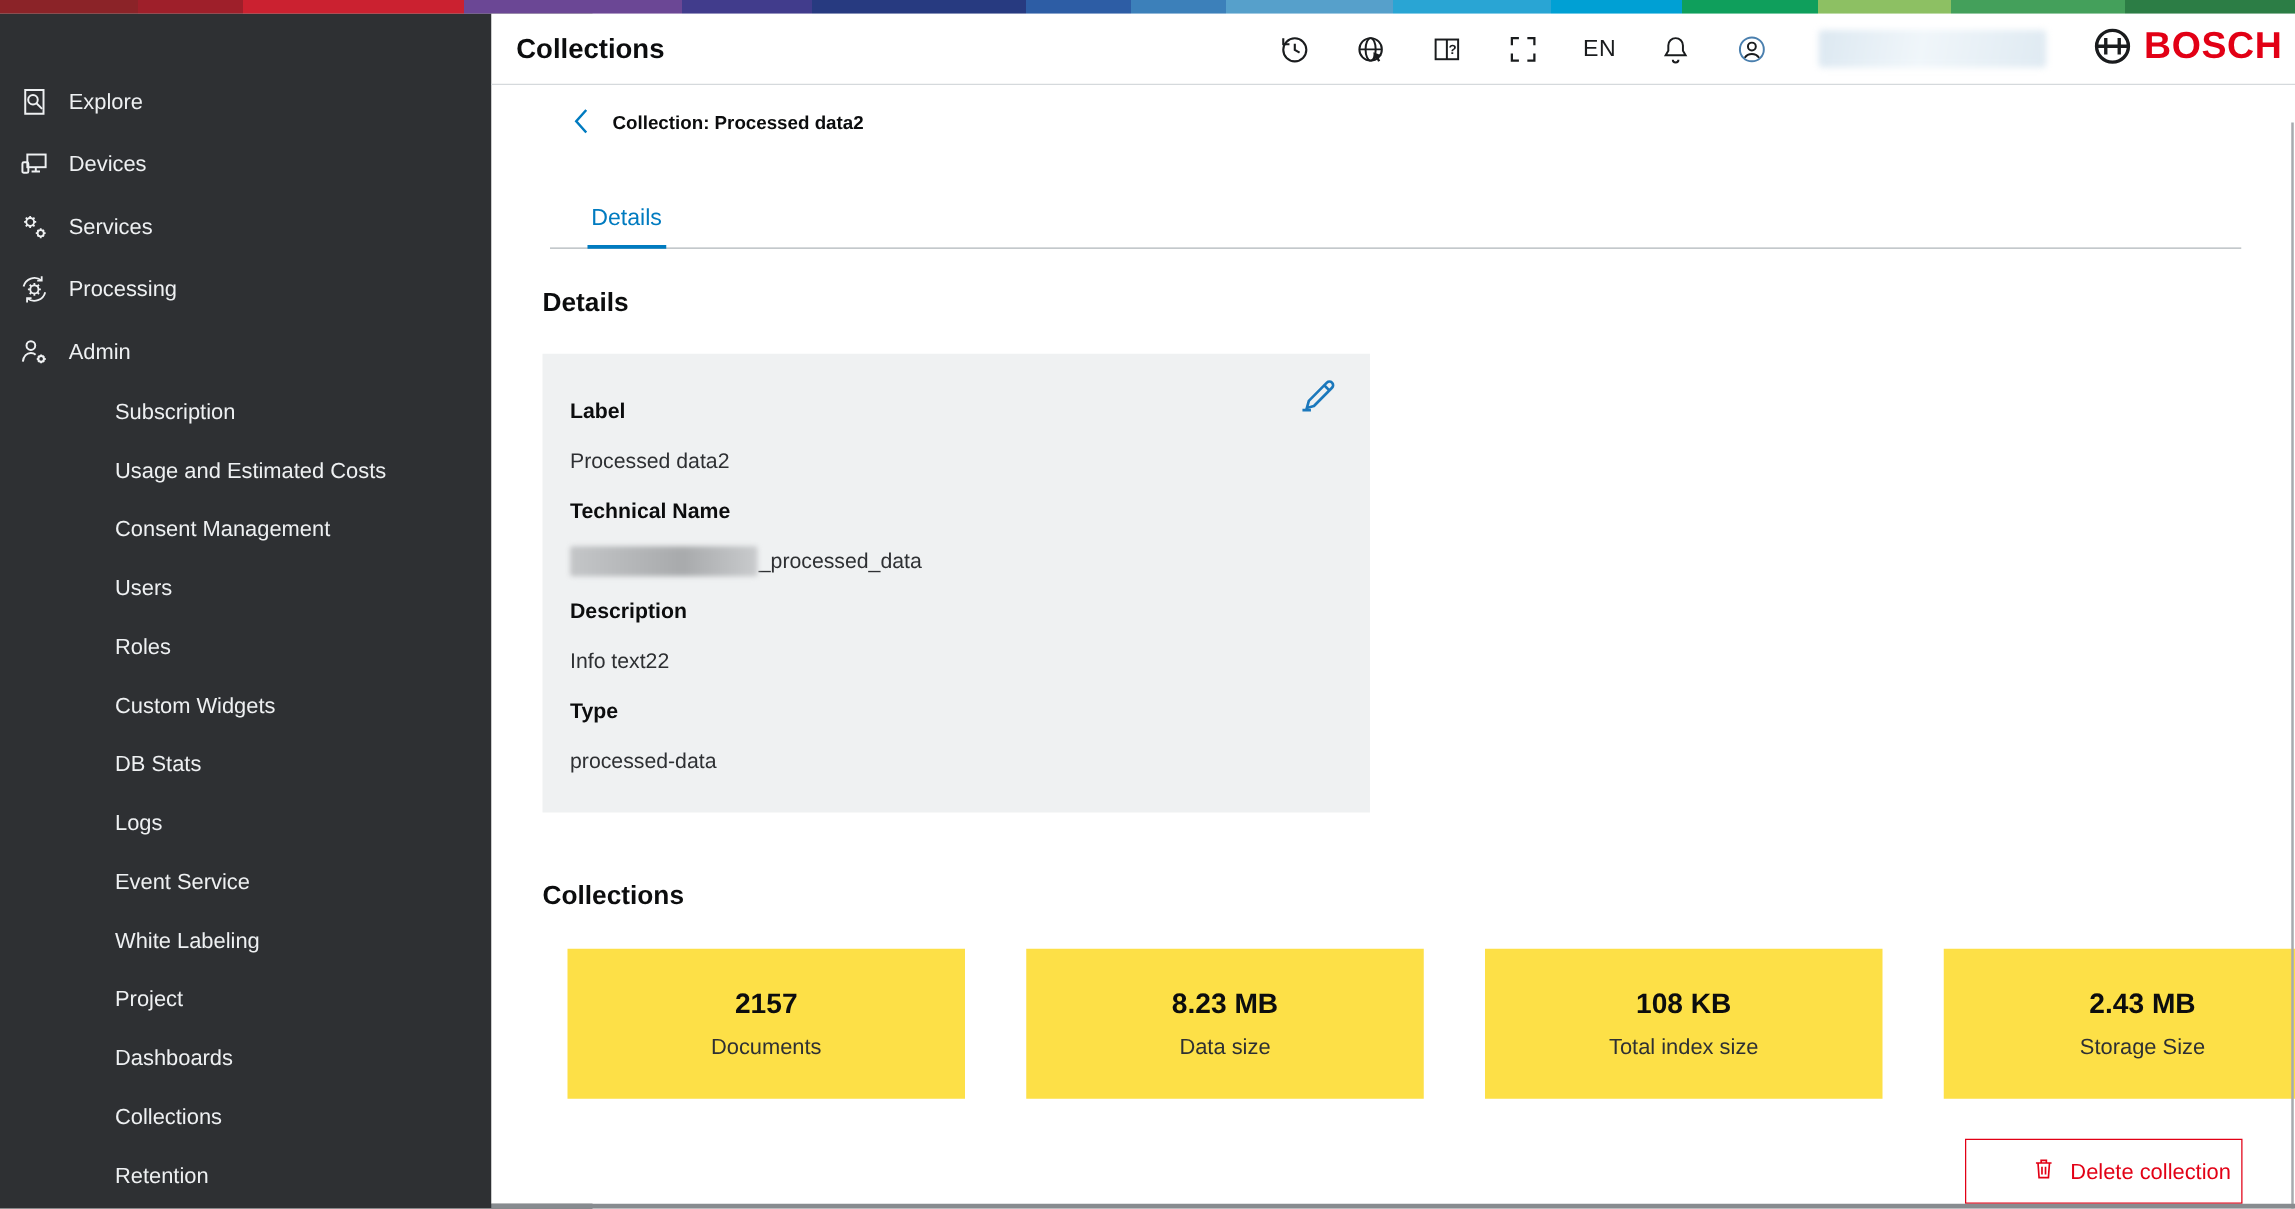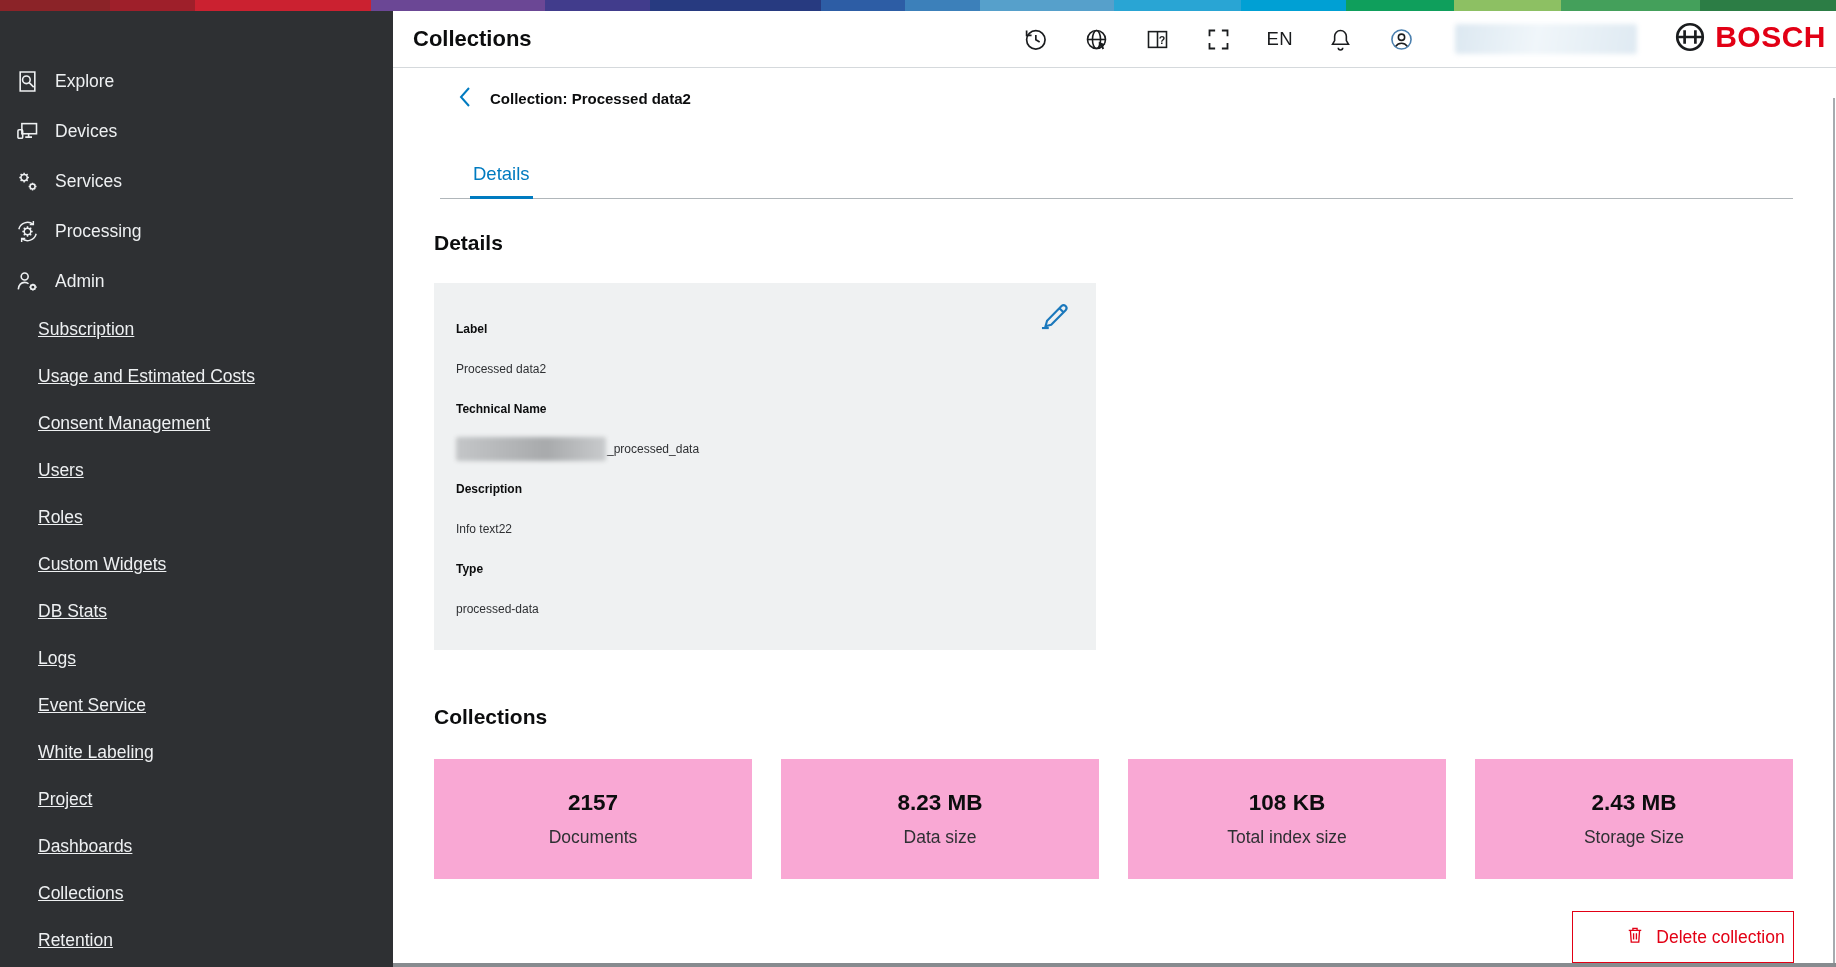--- a/index.html
+++ b/index.html
@@ -16,21 +16,21 @@
       #29a5d4 60.7%, #29a5d4 67.6%, #00a0d4 67.6%, #00a0d4 73.3%, #0f9f5c 73.3%, #0f9f5c 79.2%,
       #8dc063 79.2%, #8dc063 85%, #44a05b 85%, #44a05b 92.6%, #2c7d45 92.6%, #2c7d45 100%); }
 
   
   .sidebar { position:absolute; top:11px; left:0; width:474px; bottom:0; background:#2e3033; color:#eef0f2; }
   .pin-btn { position:absolute; top:8px; right:20px; width:40px; height:40px; background:none; border:none; cursor:pointer; }
   .nav { position:absolute; top:45px; left:0; right:0; }
   .nav-item { display:flex; align-items:center; height:50px; padding:0 32px 0 13px; font-size:17.5px; cursor:pointer; }
   .nav-item .icon { width:28px; height:28px; margin-right:14px; flex:0 0 auto; display:flex; align-items:center; justify-content:center; }
   .nav-item .chev { margin-left:auto; display:flex; }
-  .subnav-item { height:47px; display:flex; align-items:center; padding-left:38px; font-size:17.5px; cursor:pointer;text-decoration:underline; }
+  .subnav-item { height:47px; display:flex; align-items:center; padding-left:92px; font-size:17.5px; cursor:pointer; }
 
   
   .header { position:absolute; top:11px; left:393px; right:0; height:57px; background:#fff;
     border-bottom:1px solid #d5d9dc; display:flex; align-items:center; padding:0 10px 0 20px; }
   .h-title { font-size:22px; font-weight:700; color:#0c0d0e; }
   .h-right { margin-left:auto; display:flex; align-items:center; gap:34px; }
   .icon-btn { width:27px; height:27px; background:none; border:none; cursor:pointer; color:#1a1c1e; padding:0; }
   .lang { font-size:18.5px; color:#1a1c1e; letter-spacing:.5px; cursor:pointer; }
   .redact-name { width:182px; height:30px; border-radius:3px; margin-left:6px;
     background:linear-gradient(100deg,#dce8f1,#f0f6fa 45%,#dfeaf2); filter:blur(2.5px); }
@@ -45,30 +45,30 @@
 
   .tabs { position:absolute; left:47px; right:43px; top:84px; height:47px; border-bottom:1px solid #b0b6ba; }
   .tab { display:inline-block; margin-left:30px; padding:11px 3px 11px; color:#007bc0; font-size:18.5px;
     border-bottom:3px solid #007bc0; cursor:pointer; }
 
   .sec-h { position:absolute; left:41px; font-size:21px; font-weight:700; color:#0c0d0e; }
   .details-h { top:163px; }
   .stats-h { top:637px; }
 
   .card { position:absolute; left:41px; top:215px; width:662px; height:367px; background:#eff1f2; padding:26px 30px 0 22px; }
-  .card .row { height:40px; display:flex; align-items:center; font-size:12px; }
+  .card .row { height:40px; display:flex; align-items:center; font-size:17px; }
   .f-label { font-weight:700; color:#0c0d0e; }
   .f-value { color:#2e3033; }
   .redact-tech { display:inline-block; width:150px; height:24px; border-radius:2px; margin-right:1px;
     background:linear-gradient(90deg,#c4c6c8,#a8aaac 60%,#c9cbcd); filter:blur(2px); }
   .edit-btn { position:absolute; top:16px; right:24px; width:36px; height:36px; background:none; border:none; cursor:pointer; color:#1b78bc; }
 
   .stats { position:absolute; left:41px; top:691px; display:flex; gap:29px; }
-  .stat-card { width:318px; height:120px; background:#f9a8d4; display:flex; flex-direction:column;
-    align-items:center; justify-content:center; gap:11px; }
+  .stat-card { width:318px; height:120px; background:#fde047; display:flex; flex-direction:column;
+    align-items:center; justify-content:center; gap:11px;margin-left:20px; }
   .stat-value { font-size:22.5px; font-weight:700; color:#0c0d0e; }
   .stat-label { font-size:17.5px; color:#2e3033;text-align:center; }
 
   .delete-btn { position:absolute; right:42px; top:843px; width:222px; height:52px; border:1px solid #e20015;
     background:#fff; color:#e20015; font-size:17.5px; display:flex; align-items:center; justify-content:center;
     gap:11px; cursor:pointer;padding-left:44px; }
 
   .vscroll { position:absolute; top:30px; right:1px; width:2px; bottom:-4px; background:#a6abaf; }
   .hscroll { position:absolute; left:393px; right:0; bottom:0; height:4px; background:#878b8f; }
 </style>

